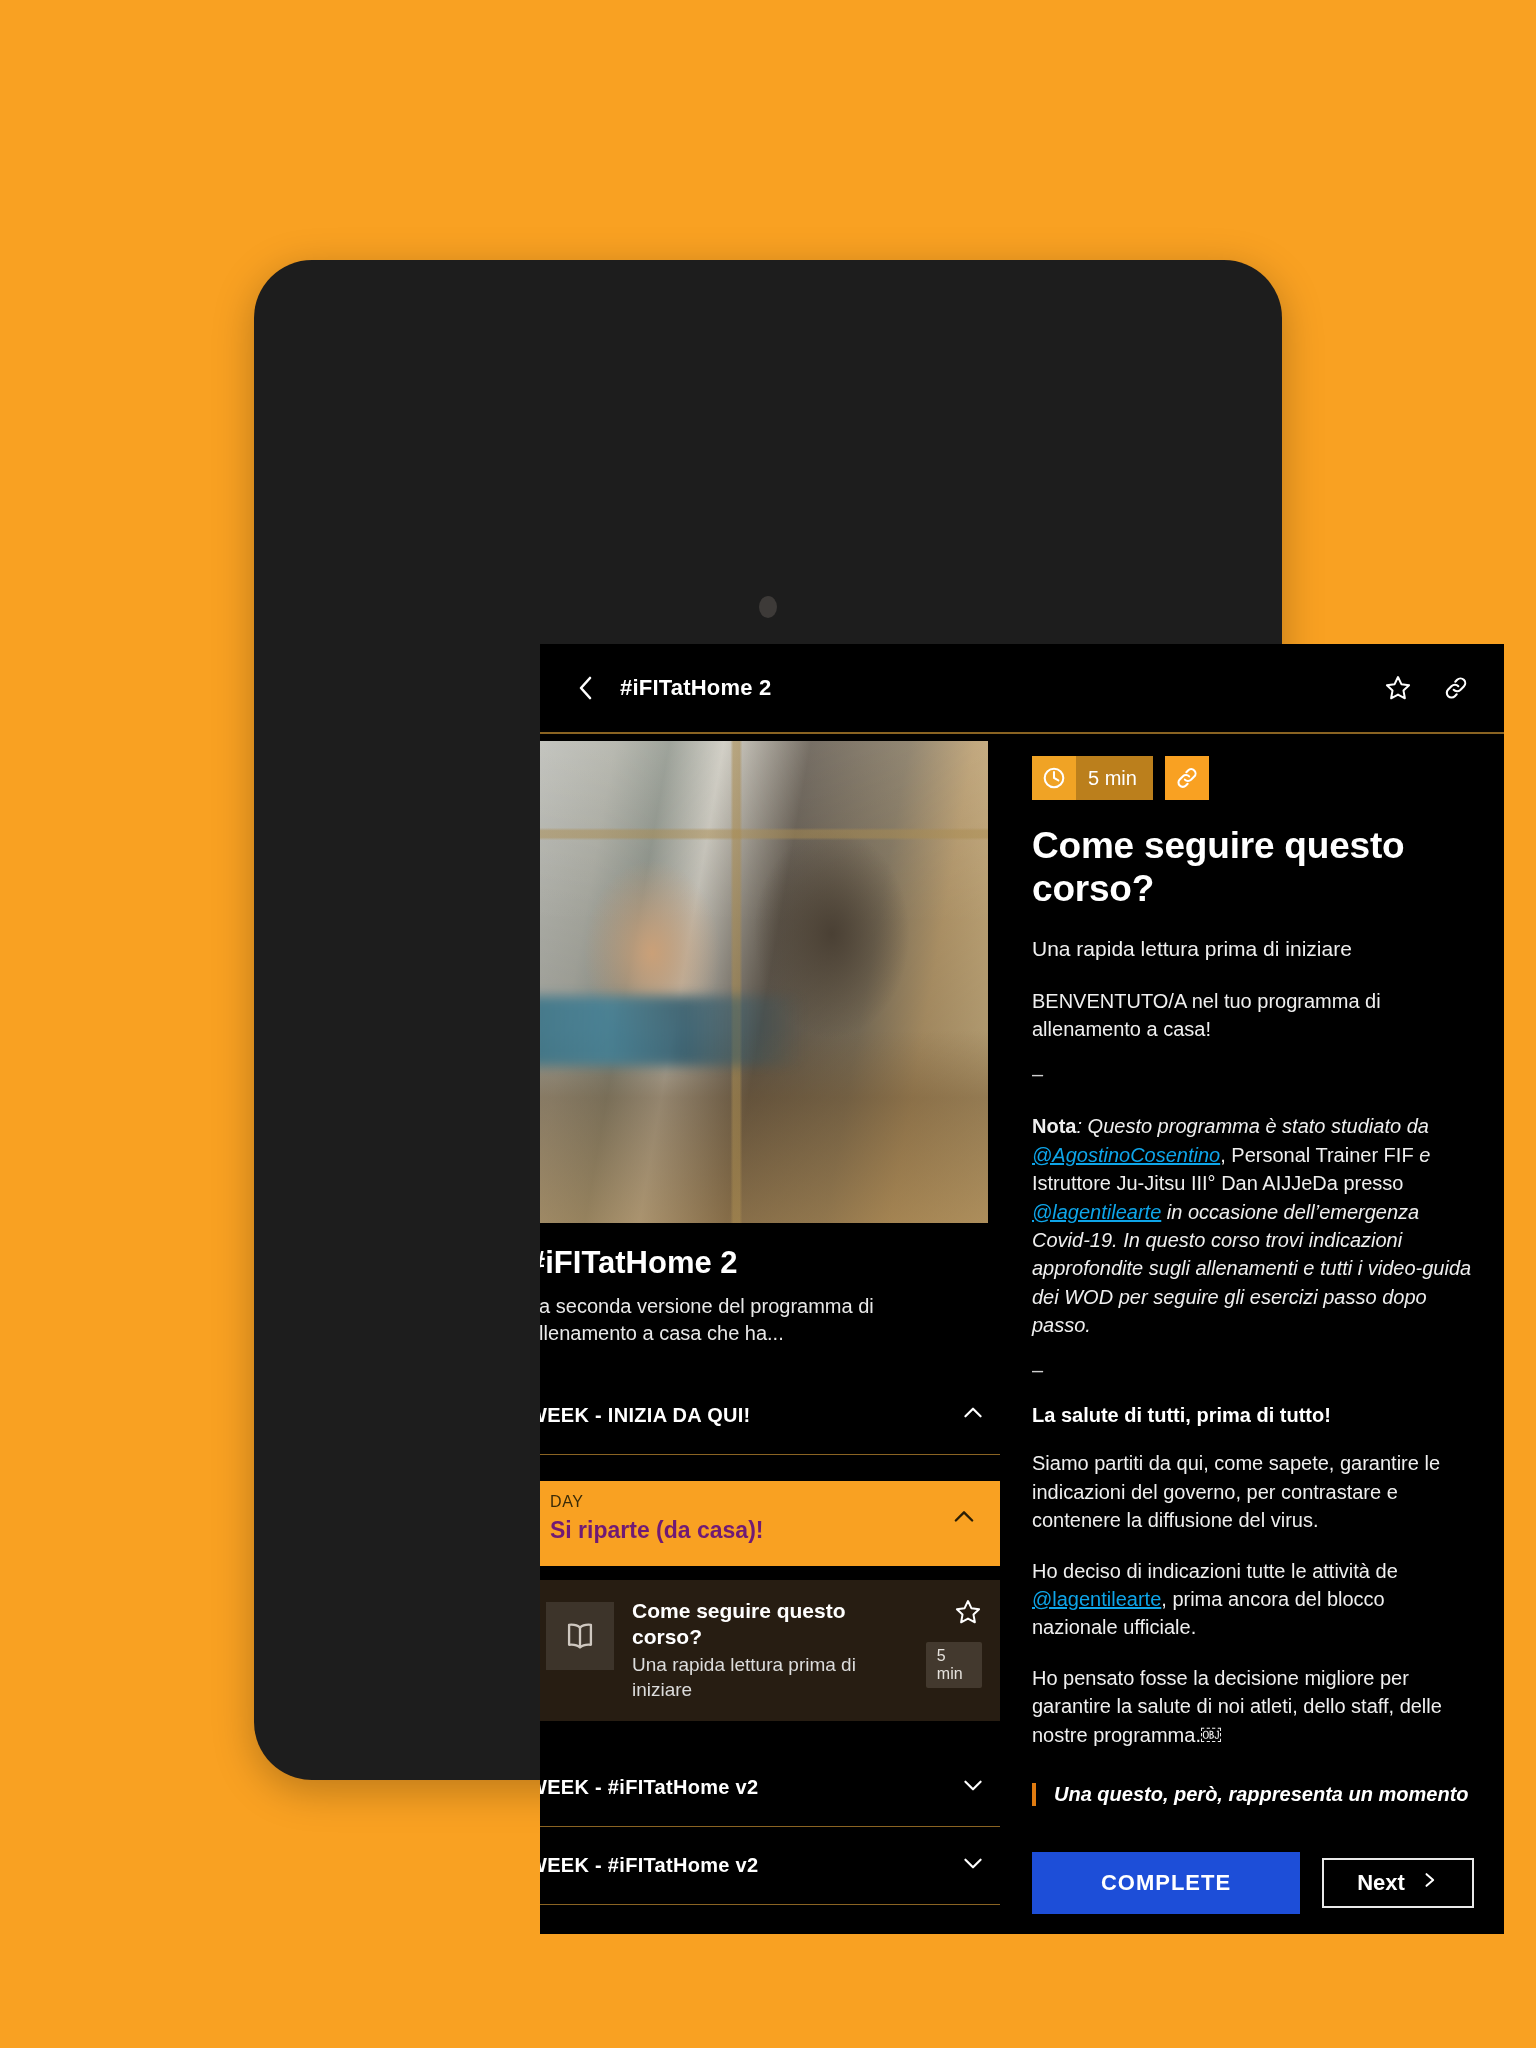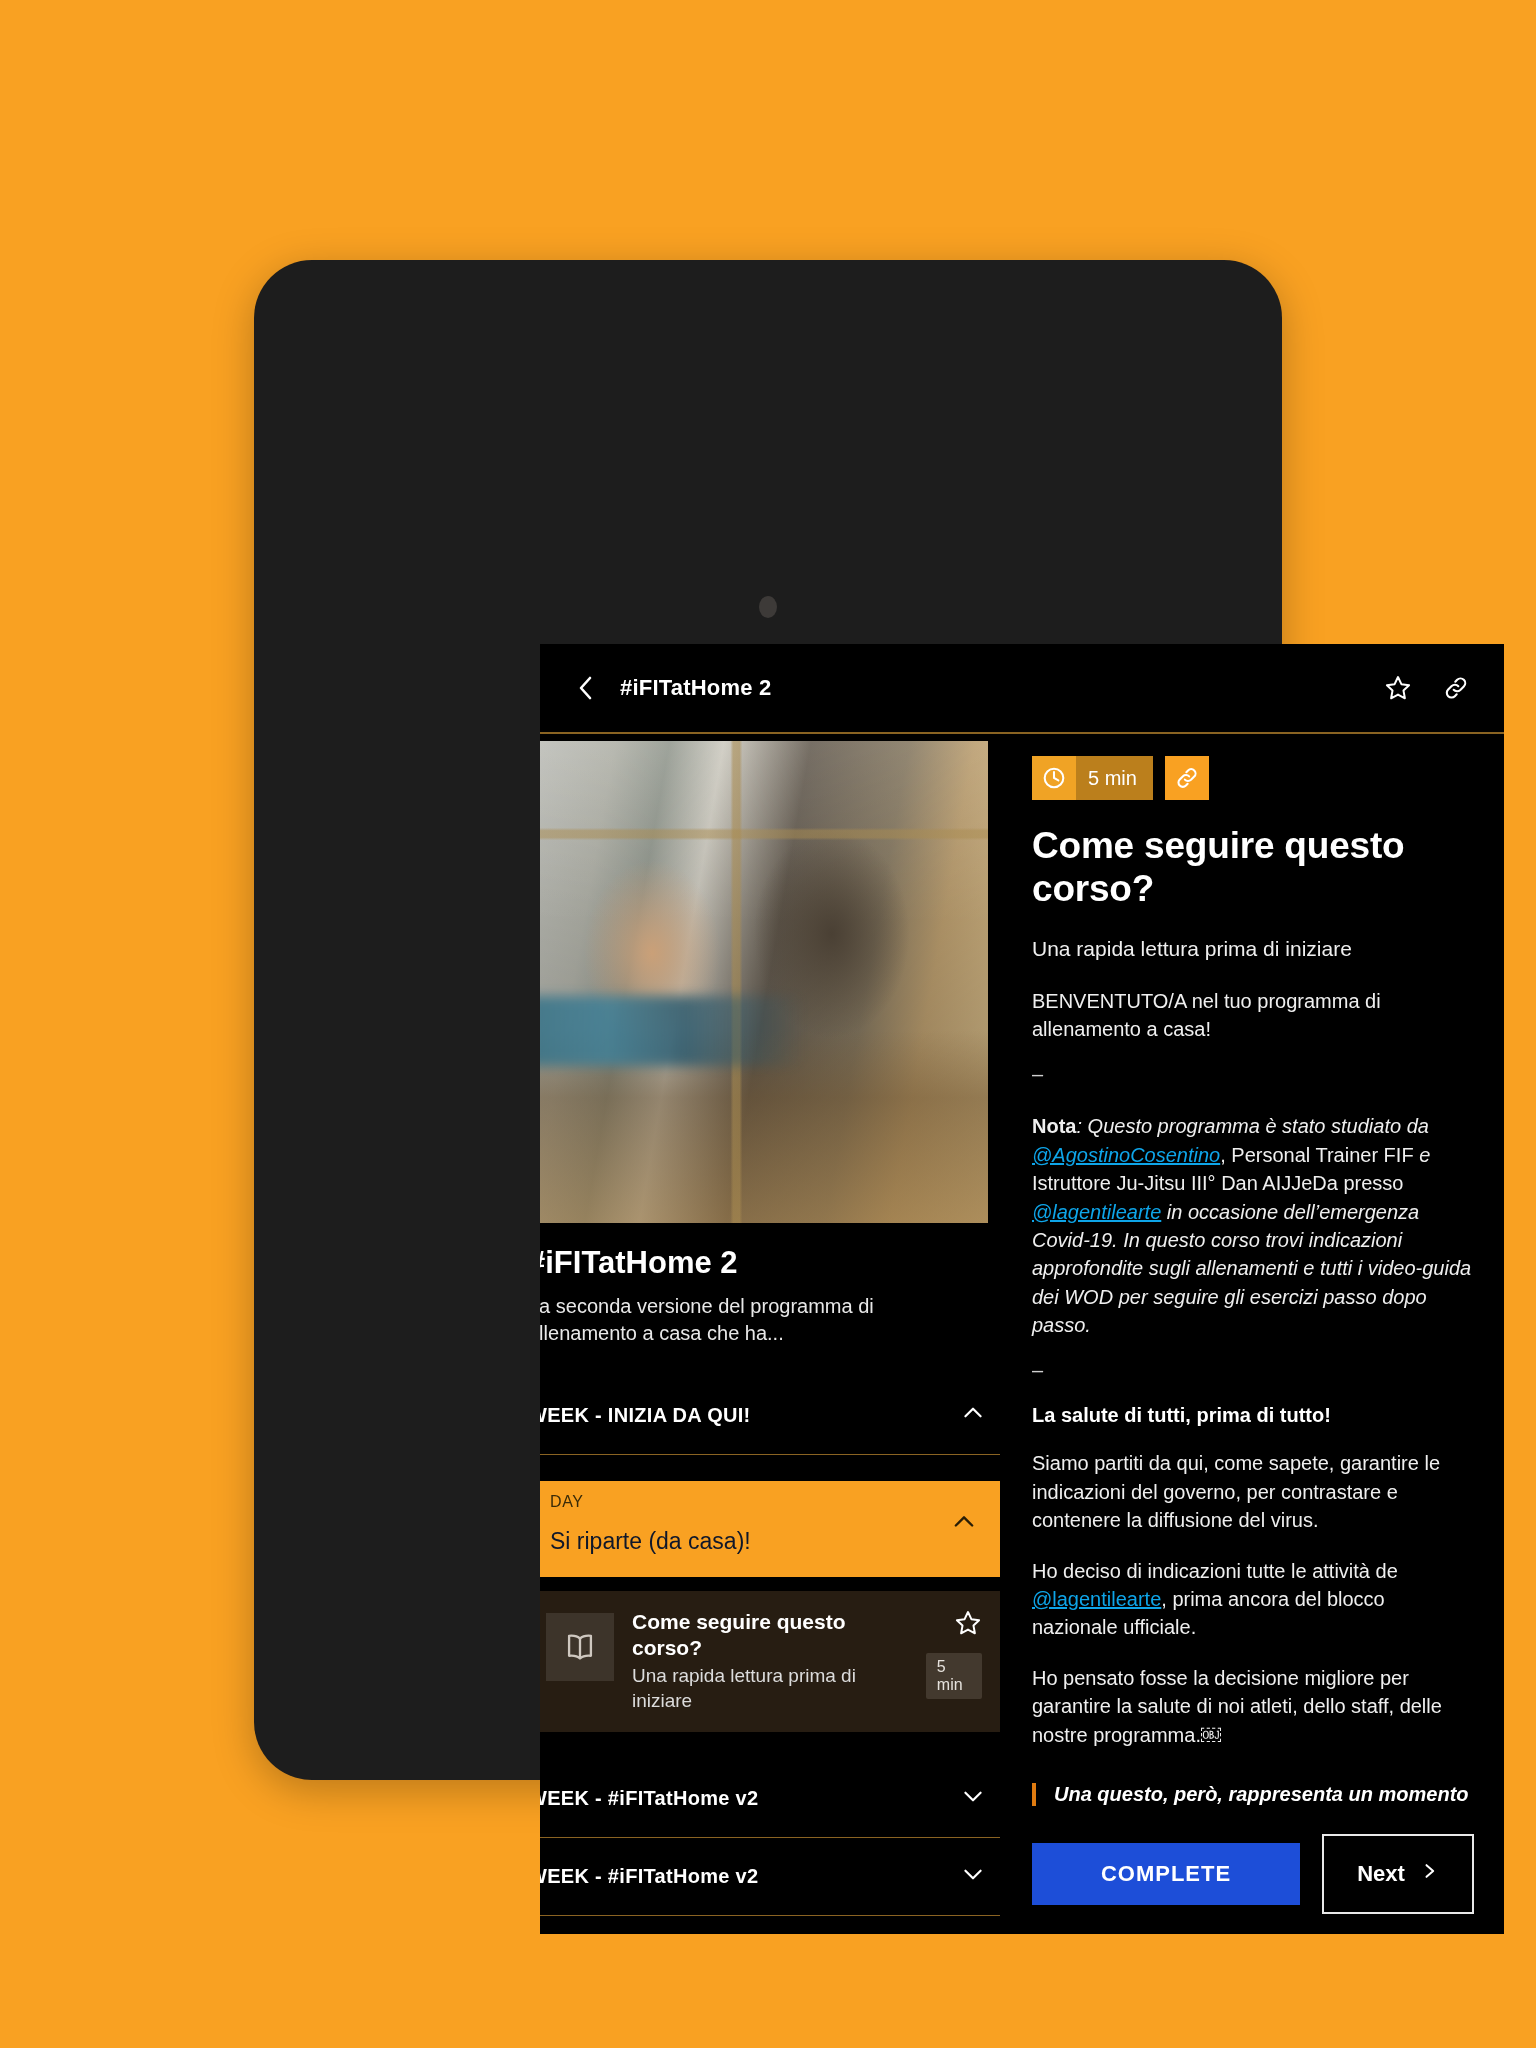--- a/index.html
+++ b/index.html
@@ -108,21 +108,21 @@
   }
   .acc-row .chev { margin-right: 14px; }
   .acc-spacer { height: 30px; }
 
   .day-card {
     background: #f9a122; margin-top: 26px;
     padding: 12px 22px 22px 22px; width: 472px;
     display:flex; align-items:center; justify-content:space-between;
   }
   .day-kicker { color:#3a2b08; font-size:16px; letter-spacing:.6px; }
-  .day-name { color:#0f172a; font-size:23px; font-weight:normal; margin-top:17px;}
+  .day-name { color:#701a75; font-size:23px; font-weight:bold; margin-top:6px;}
 
   .lesson-card {
     background:#271d12; width:472px; margin-top:14px;
     padding:18px 18px 18px 18px; display:flex; gap:18px; align-items:flex-start;
     position:relative;
   }
   .lesson-thumb {
     width:68px; height:68px; background:#3d342a;
     display:flex; align-items:center; justify-content:center; flex:0 0 auto;
     margin-top: 4px;
@@ -174,21 +174,21 @@
   .footer-btns {
     position:absolute; left:32px; right:30px; bottom:18px;
     display:flex; gap:22px; align-items:center;
   }
   .btn-complete {
     flex:1 1 auto; height:62px; background:#1d4ed8; border:none;
     color:#fff; font-size:22px; font-weight:bold; letter-spacing:1px;
     display:flex; align-items:center; justify-content:center; cursor:pointer;
   }
   .btn-next {
-    width:152px; height:80px; background:#000; border:2px solid #e9e9e9;
+    width:152px; height:50px; background:#000; border:2px solid #e9e9e9;
     color:#fff; font-size:22px; font-weight:bold; cursor:pointer;
     display:flex; align-items:center; justify-content:center; gap:14px;
   }
 </style>
 </head>
 <body>
 
 <div class="tablet">
   <div class="camera"></div>
 

